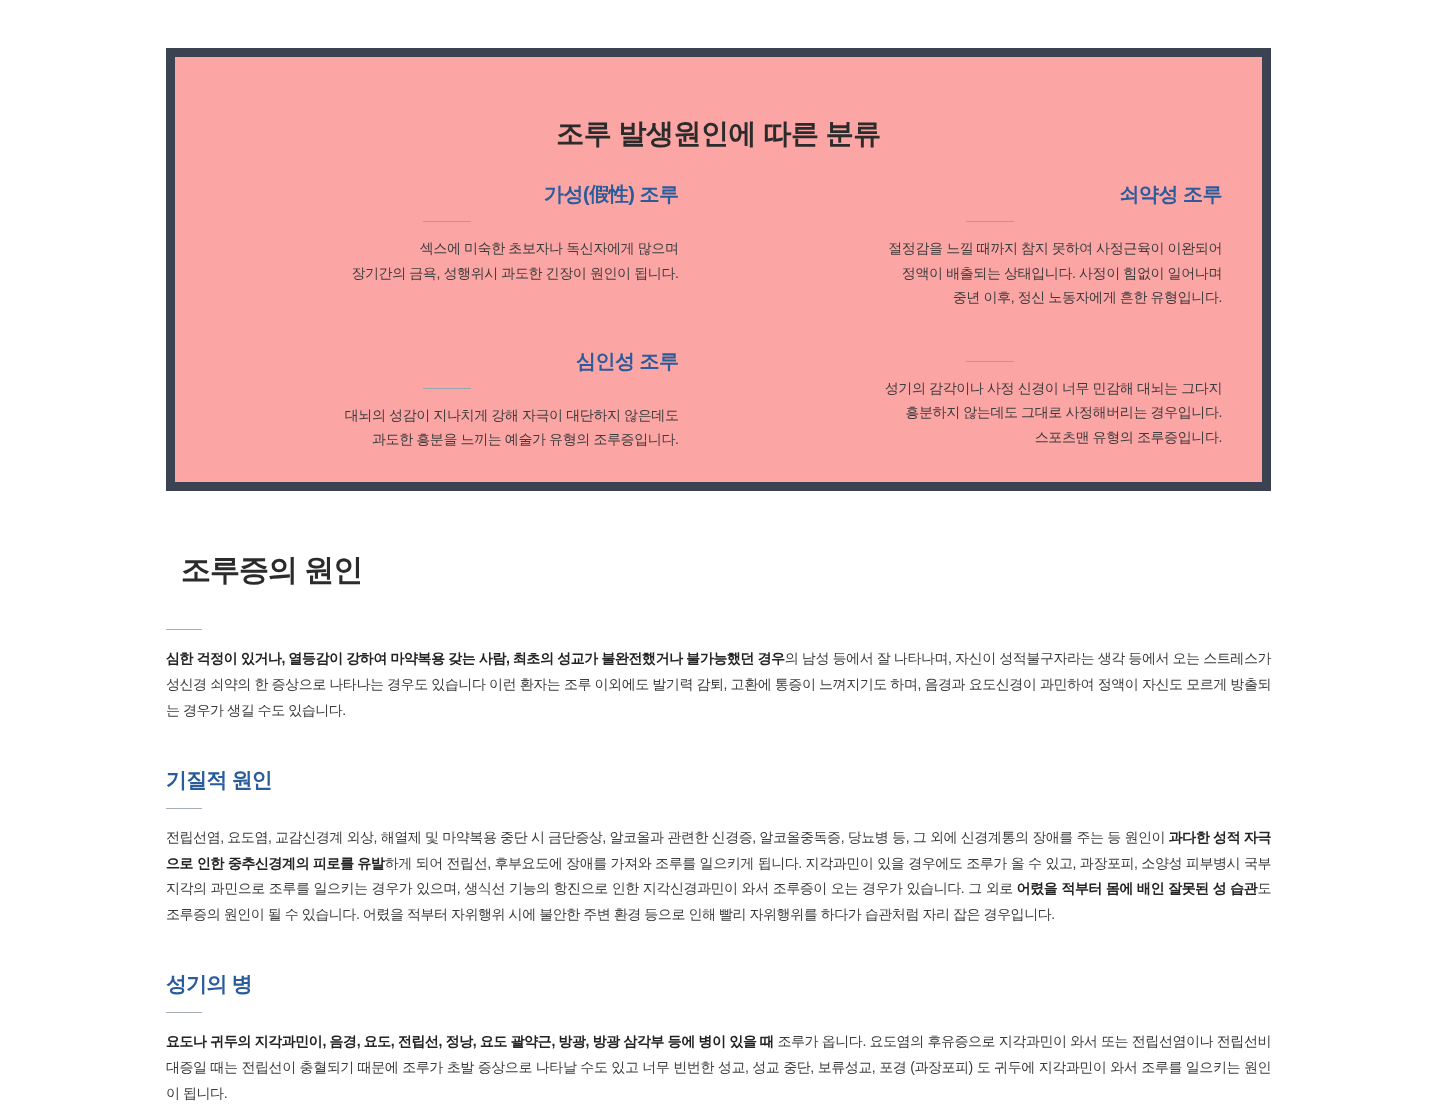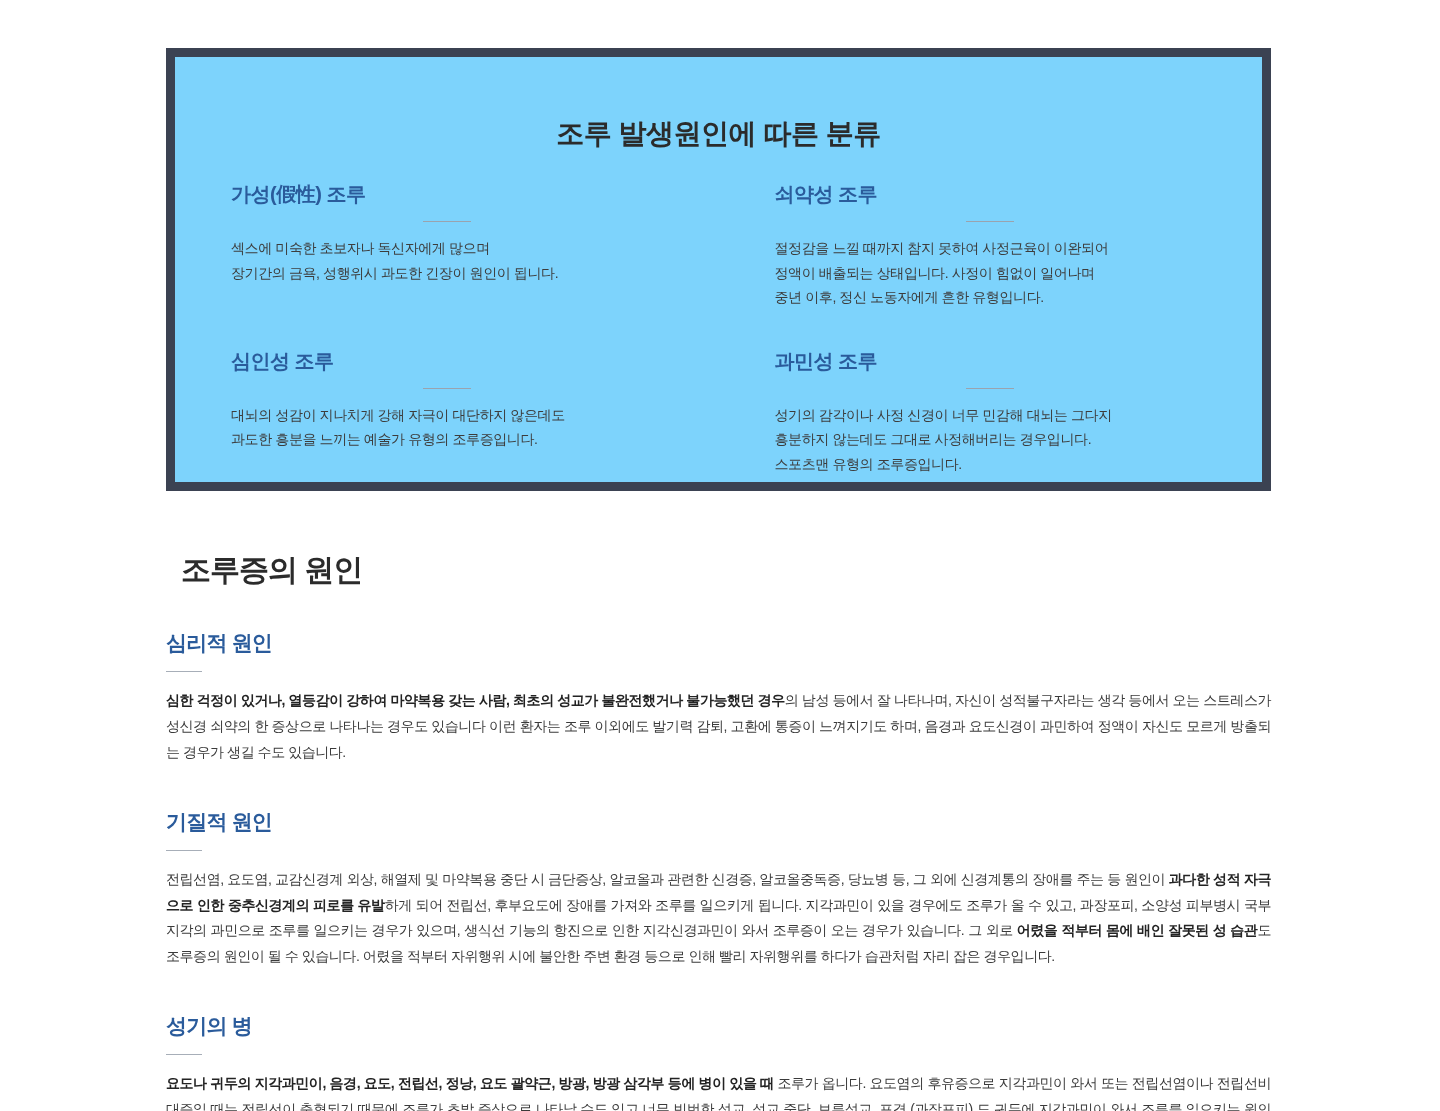--- a/index.html
+++ b/index.html
@@ -23,39 +23,39 @@
 
   
   .classify-box {
     position: absolute;
     left: 166px;
     top: 48px;
     width: 1105px;
     height: 443px;
     box-sizing: border-box;
     border: 9px solid #3b4252;
-    background: #7dd3fc;
+    background: #fca5a5;
   }
   .classify-title {
     text-align: center;
     font-size: 28px;
     font-weight: bold;
     color: #2b2b2b;
     letter-spacing: -0.5px;
     margin-top: 58px;
   }
   .grid {
     margin-top: 28px;
     display: grid;
     grid-template-columns: 1fr 1fr;
     grid-row-gap: 38px;
   }
   .cell {
-    text-align: left;
-    padding: 0 56px;
+    text-align: right;
+    padding: 0 40px;
   }
   .cell h3 {
     margin: 0;
     font-size: 20px;
     font-weight: bold;
     color: #2a5b9b;
     letter-spacing: -0.5px;
   }
   .cell .rule {
     width: 48px;
@@ -139,33 +139,31 @@
         <p>절정감을 느낄 때까지 참지 못하여 사정근육이 이완되어<br>정액이 배출되는 상태입니다. 사정이 힘없이 일어나며<br>중년 이후, 정신 노동자에게 흔한 유형입니다.</p>
       </div>
 
       <div class="cell">
         <h3>심인성 조루</h3>
         <div class="rule"></div>
         <p>대뇌의 성감이 지나치게 강해 자극이 대단하지 않은데도<br>과도한 흥분을 느끼는 예술가 유형의 조루증입니다.</p>
       </div>
 
       <div class="cell">
-        <h3>과민성 조루</h3>
         <div class="rule"></div>
         <p>성기의 감각이나 사정 신경이 너무 민감해 대뇌는 그다지<br>흥분하지 않는데도 그대로 사정해버리는 경우입니다.<br>스포츠맨 유형의 조루증입니다.</p>
       </div>
 
     </div>
   </div>
 
   <div class="article">
     <h2>조루증의 원인</h2>
 
     <div class="section">
-      <h4>심리적 원인</h4>
       <div class="rule"></div>
       <p><b>심한 걱정이 있거나, 열등감이 강하여 마약복용 갖는 사람, 최초의 성교가 불완전했거나 불가능했던 경우</b><span>의 남성 등에서 잘 나타나며, 자신이 성적불구자라는 생각 등에서 오는 스트레스가 성신경 쇠약의 한 증상으로 나타나는 경우도 있습니다 이런 환자는 조루 이외에도 발기력 감퇴, 고환에 통증이 느껴지기도 하며, 음경과 요도신경이 과민하여 정액이 자신도 모르게 방출되는 경우가 생길 수도 있습니다.</span></p>
     </div>
 
     <div class="section">
       <h4>기질적 원인</h4>
       <div class="rule"></div>
       <p><span>전립선염, 요도염, 교감신경계 외상, 해열제 및 마약복용 중단 시 금단증상, 알코올과 관련한 신경증, 알코올중독증, 당뇨병 등, 그 외에 신경계통의 장애를 주는 등 원인이 </span><b>과다한 성적 자극으로 인한 중추신경계의 피로를 유발</b><span>하게 되어 전립선, 후부요도에 장애를 가져와 조루를 일으키게 됩니다. 지각과민이 있을 경우에도 조루가 올 수 있고, 과장포피, 소양성 피부병시 국부지각의 과민으로 조루를 일으키는 경우가 있으며, 생식선 기능의 항진으로 인한 지각신경과민이 와서 조루증이 오는 경우가 있습니다. 그 외로 </span><b>어렸을 적부터 몸에 배인 잘못된 성 습관</b><span>도 조루증의 원인이 될 수 있습니다. 어렸을 적부터 자위행위 시에 불안한 주변 환경 등으로 인해 빨리 자위행위를 하다가 습관처럼 자리 잡은 경우입니다.</span></p>
     </div>
 

